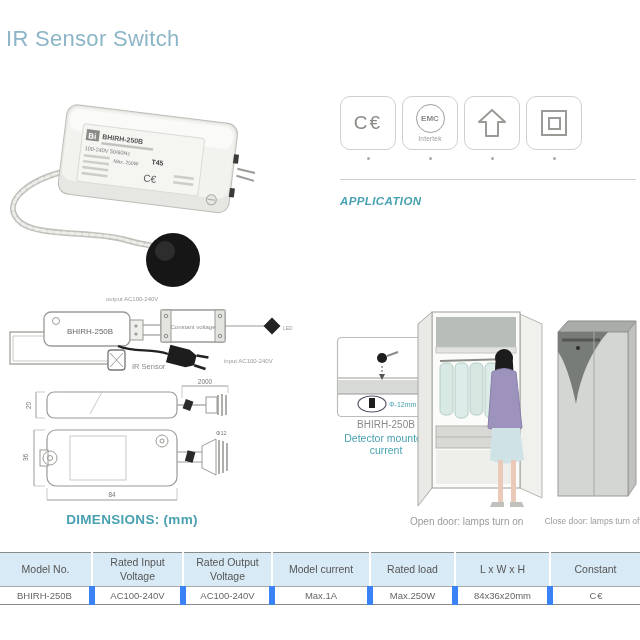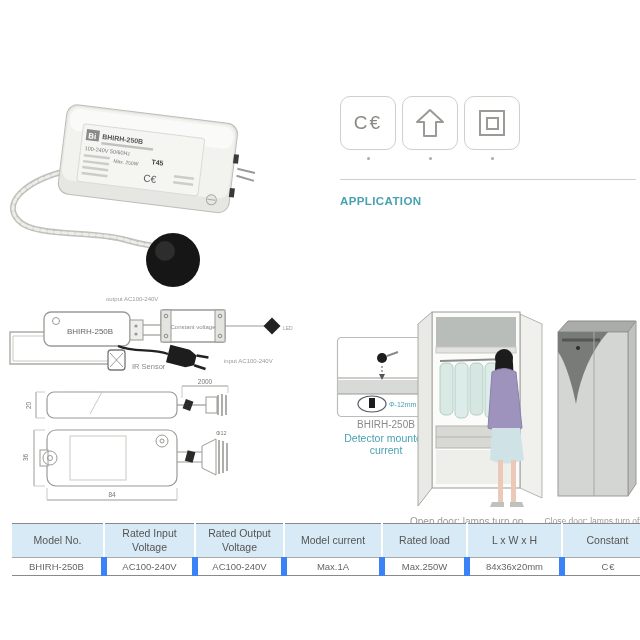--- a/index.html
+++ b/index.html
@@ -17,44 +17,45 @@
     display:flex;flex-direction:column;align-items:center;justify-content:center;background:#fff;}
   .cert-dot{width:3px;height:3px;border-radius:50%;background:#aaa;margin-top:7px;}
   .ce-glyph{font-size:19px;color:#8a8a86;letter-spacing:2px;}
   .emc-circle{width:27px;height:27px;border:1.6px solid #9a9a96;border-radius:50%;
     display:flex;align-items:center;justify-content:center;font-size:8px;color:#8a8a86;font-weight:bold;}
   .emc-sub{font-size:6.5px;color:#9a9a96;margin-top:2px;letter-spacing:.2px;}
   .sq-outer{width:22px;height:22px;border:2px solid #9a9a96;display:flex;align-items:center;justify-content:center;}
   .sq-inner{width:9px;height:9px;border:2px solid #9a9a96;}
   
   .divider{left:340px;top:179px;width:296px;height:1px;background:#cfcfcb;}
-  .app-heading{left:340px;top:195px;font-size:11.5px;font-weight:bold;letter-spacing:.4px;color:#48a1b1;}
+  .app-heading{left:340px;top:195px;font-size:11.5px;font-weight:bold;letter-spacing:.4px;color:#48a1b1;font-style:italic;}
   .dims-heading{left:12px;top:512px;width:240px;text-align:center;font-size:13.5px;font-weight:bold;color:#48a1b1;letter-spacing:.3px;}
   
   .callout-model{left:336px;top:419px;width:100px;text-align:center;font-size:10px;color:#8a8a8a;}
   .callout-caption{left:326px;top:432px;width:120px;text-align:center;font-size:10.5px;color:#48a1b1;line-height:1.15;}
   .caption-open{left:410px;top:516px;width:146px;text-align:left;font-size:10px;color:#9a9a9a;white-space:nowrap;}
   .caption-close{left:543px;top:516px;width:100px;text-align:center;font-size:8.5px;color:#9a9a9a;white-space:nowrap;}
   
-  .spec-table-wrap{left:0;top:523px;width:512px;margin-left:12px;}
+  .spec-table-wrap{left:0;top:552px;width:512px;}
   table.spec{border-collapse:collapse;table-layout:fixed;width:640px;border-top:1.5px solid #8a8a8a;border-bottom:1.5px solid #8a8a8a;}
   table.spec th{background:#d8eaf6;font-size:10.5px;font-weight:400;color:#555;height:33px;
     border-left:2px solid #fff;line-height:1.25;padding:0 2px;}
   table.spec th:first-child{border-left:none;}
   table.spec td{background:#fff;font-size:9.5px;color:#666;height:17px;text-align:center;
     border-left:6px solid #3b82f6;border-top:1px solid #aaa;padding:0 2px;}
   table.spec td:first-child{border-left:none;}
   .ce-cell{font-size:11px;letter-spacing:1px;color:#555;}
   svg text{font-family:"Liberation Sans","DejaVu Sans",sans-serif;}
 </style>
 </head>
 <body>
 
 <div class="canvas">
 
+  <div class="abs page-title">IR Sensor Switch</div>
 
   <svg class="abs" style="left:0;top:88px" width="280" height="205" viewBox="0 0 280 205">
 
     <g>
       <path d="M70,82 C 25,92 2,115 18,132 C 34,150 92,142 126,152 C 150,159 158,157 168,162" fill="none" stroke="#c2c2bc" stroke-width="6" stroke-linecap="round"></path>
       <path d="M70,82 C 25,92 2,115 18,132 C 34,150 92,142 126,152 C 150,159 158,157 168,162" fill="none" stroke="#ededea" stroke-width="3" stroke-dasharray="4 3" stroke-linecap="round"></path>
     </g>
 
     <g transform="rotate(7 150 70)">
       <rect x="62" y="26" width="172" height="90" rx="11" fill="#e6e6e2" stroke="#bdbdb8" stroke-width="1"></rect>
@@ -89,20 +90,29 @@
     <g>
       <circle cx="173" cy="172" r="27" fill="#161616"></circle>
       <circle cx="165" cy="163" r="10" fill="#2d2d2d"></circle>
     </g>
   </svg>
 
   <div class="abs certs">
     <div class="cert-item">
       <div class="cert-box">
         <span class="ce-glyph">C€</span>
+      </div>
+      <div class="cert-dot"></div>
+    </div>
+    <div class="cert-item">
+      <div class="cert-box">
+        <div class="emc-circle">
+            <span>EMC</span>
+          </div>
+        <div class="emc-sub">Intertek</div>
       </div>
       <div class="cert-dot"></div>
     </div>
     <div class="cert-item">
       <div class="cert-box">
         <svg width="34" height="34" viewBox="0 0 34 34">
           <polygon points="17,4 30,16 23,16 23,30 11,30 11,16 4,16" fill="none" stroke="#9a9a96" stroke-width="2" stroke-linejoin="round"></polygon>
         </svg>
       </div>
       <div class="cert-dot"></div>
@@ -220,20 +230,21 @@
       <line x1="165" y1="84" x2="190" y2="84" stroke="#9a9a96"></line>
       <rect x="174" y="73" width="8" height="11" transform="rotate(15 178 79)" fill="#2a2a2a"></rect>
       <polygon points="190,68 204,61 204,97 190,90" fill="#fff" stroke="#9a9a96"></polygon>
       <line x1="207" y1="62" x2="207" y2="96" stroke="#9a9a96" stroke-width="1.6"></line>
       <line x1="211" y1="63" x2="211" y2="95" stroke="#9a9a96" stroke-width="1.6"></line>
       <line x1="215" y1="65" x2="215" y2="93" stroke="#9a9a96" stroke-width="1.6"></line>
       <text x="204" y="57" font-size="5.5" fill="#777">Φ12</text>
     </g>
   </svg>
 
+  <div class="abs dims-heading">DIMENSIONS: (mm)</div>
 
   <svg class="abs" style="left:336px;top:336px" width="100" height="82" viewBox="0 0 100 82">
     <rect x="1.5" y="1.5" width="96" height="79" rx="4" fill="#fff" stroke="#bdbdb8" stroke-width="1.2"></rect>
     <rect x="2" y="44" width="95" height="14" fill="#d8dad8"></rect>
     <line x1="2" y1="42" x2="97" y2="42" stroke="#9a9a96"></line>
     <line x1="2" y1="58" x2="97" y2="58" stroke="#9a9a96"></line>
     <circle cx="46" cy="22" r="5" fill="#1d1d1d"></circle>
     <line x1="51" y1="20" x2="62" y2="16" stroke="#8a8a86" stroke-width="2"></line>
     <line x1="46" y1="30" x2="46" y2="40" stroke="#555" stroke-dasharray="2 2"></line>
     <polygon points="43,38 49,38 46,44" fill="#555"></polygon>

